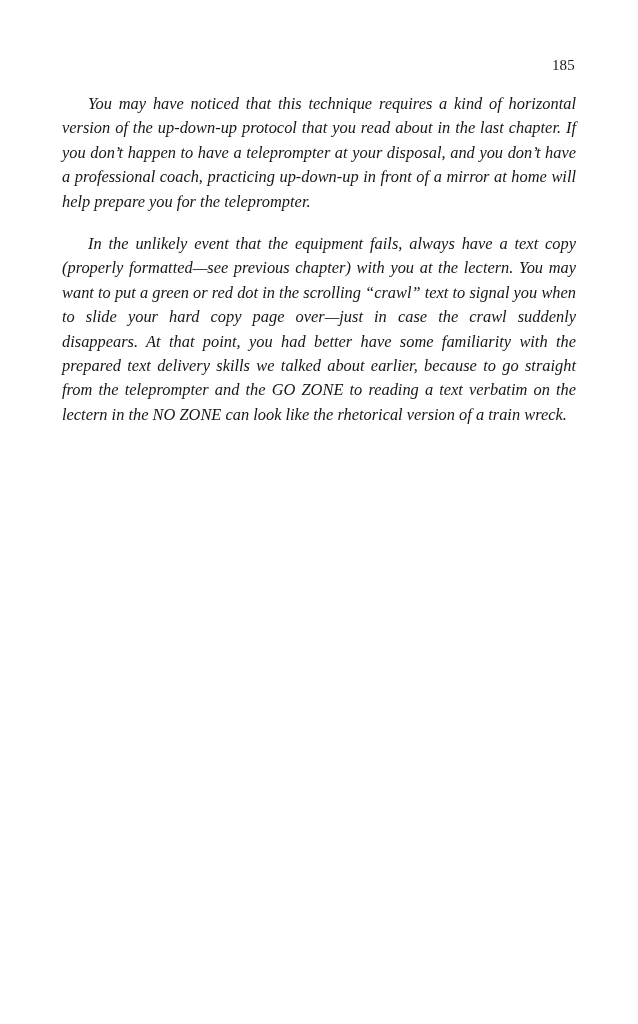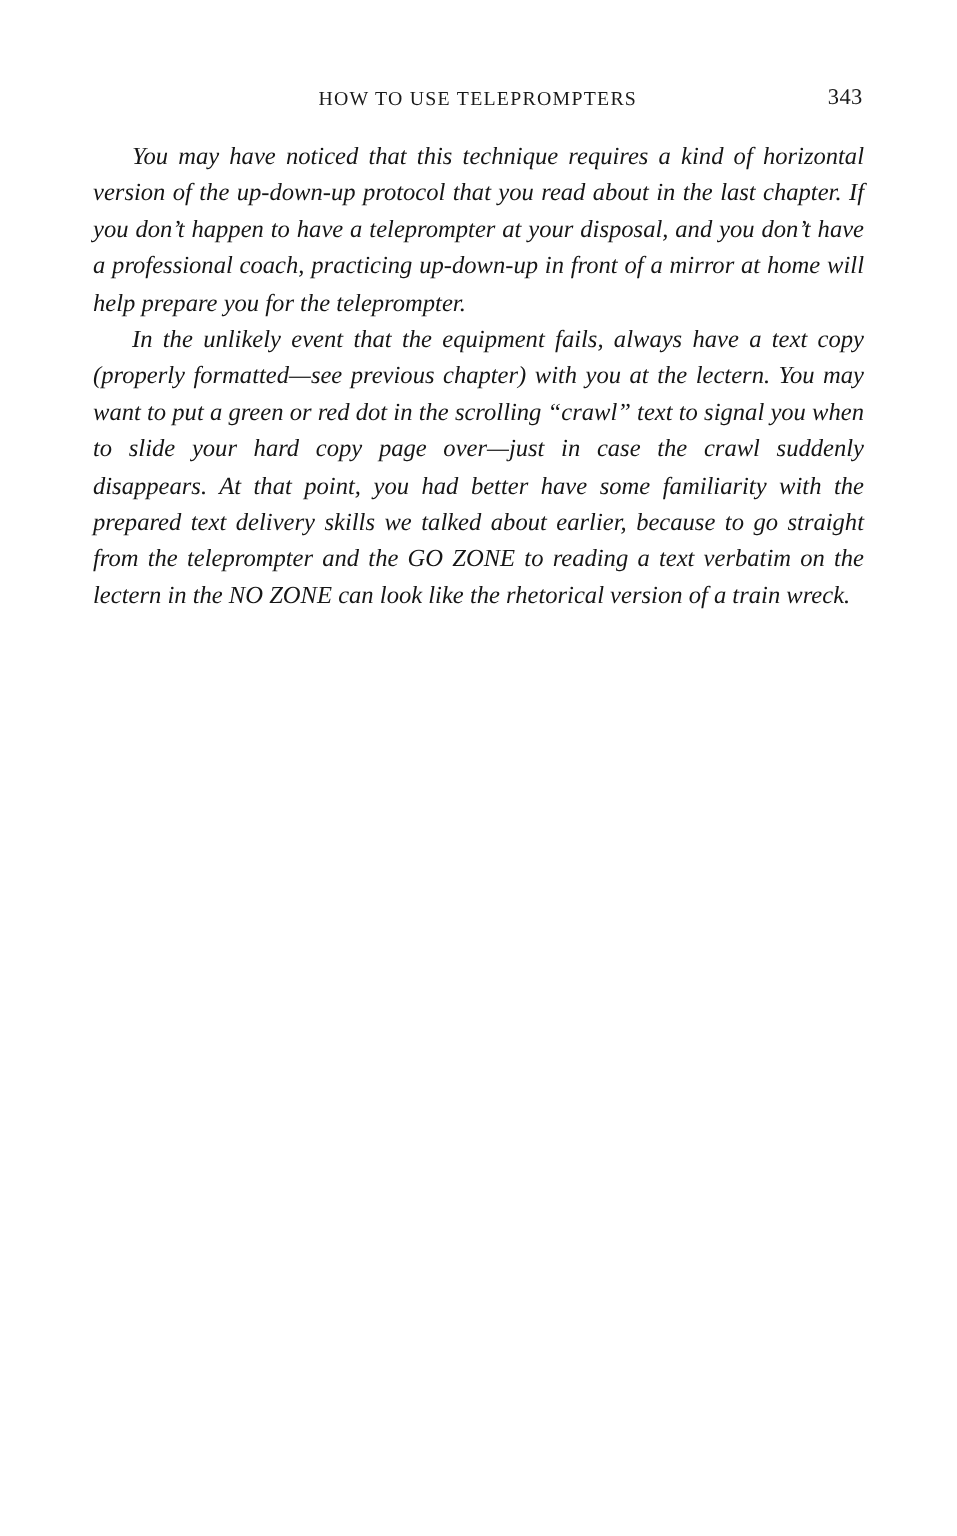--- a/index.html
+++ b/index.html
@@ -60,31 +60,30 @@
     margin: 0;
     text-align: justify;
     text-justify: inter-word;
     font-size: 16.4px;
     line-height: 24.4px;
     text-indent: 26px;
     hyphens: manual;
     font-style: italic;
   }
   .body-text p + p {
-    margin-top: 0;
+    margin-top: 18px;
   }
 </style>
 </head>
 <body>
 
 <div class="page">
 
   <div class="running-head">
-    <div class="chapter-title">HOW TO USE TELEPROMPTERS</div>
-    <div class="folio">343</div>
+    <div class="folio">185</div>
   </div>
 
   <div class="body-text">
     <p>You may have noticed that this technique requires a kind of horizontal version of the up-down-up protocol that you read about in the last chapter. If you don’t happen to have a teleprompter at your disposal, and you don’t have a professional coach, practicing up-down-up in front of a mirror at home will help prepare you for the teleprompter.</p>
     <p>In the unlikely event that the equipment fails, always have a text copy (properly formatted—see previous chapter) with you at the lectern. You may want to put a green or red dot in the scrolling “crawl” text to signal you when to slide your hard copy page over—just in case the crawl suddenly disappears. At that point, you had better have some familiarity with the prepared text delivery skills we talked about earlier, because to go straight from the teleprompter and the GO ZONE to reading a text verbatim on the lectern in the NO ZONE can look like the rhetorical version of a train wreck.</p>
   </div>
 
 </div>
 
 </body></html>

